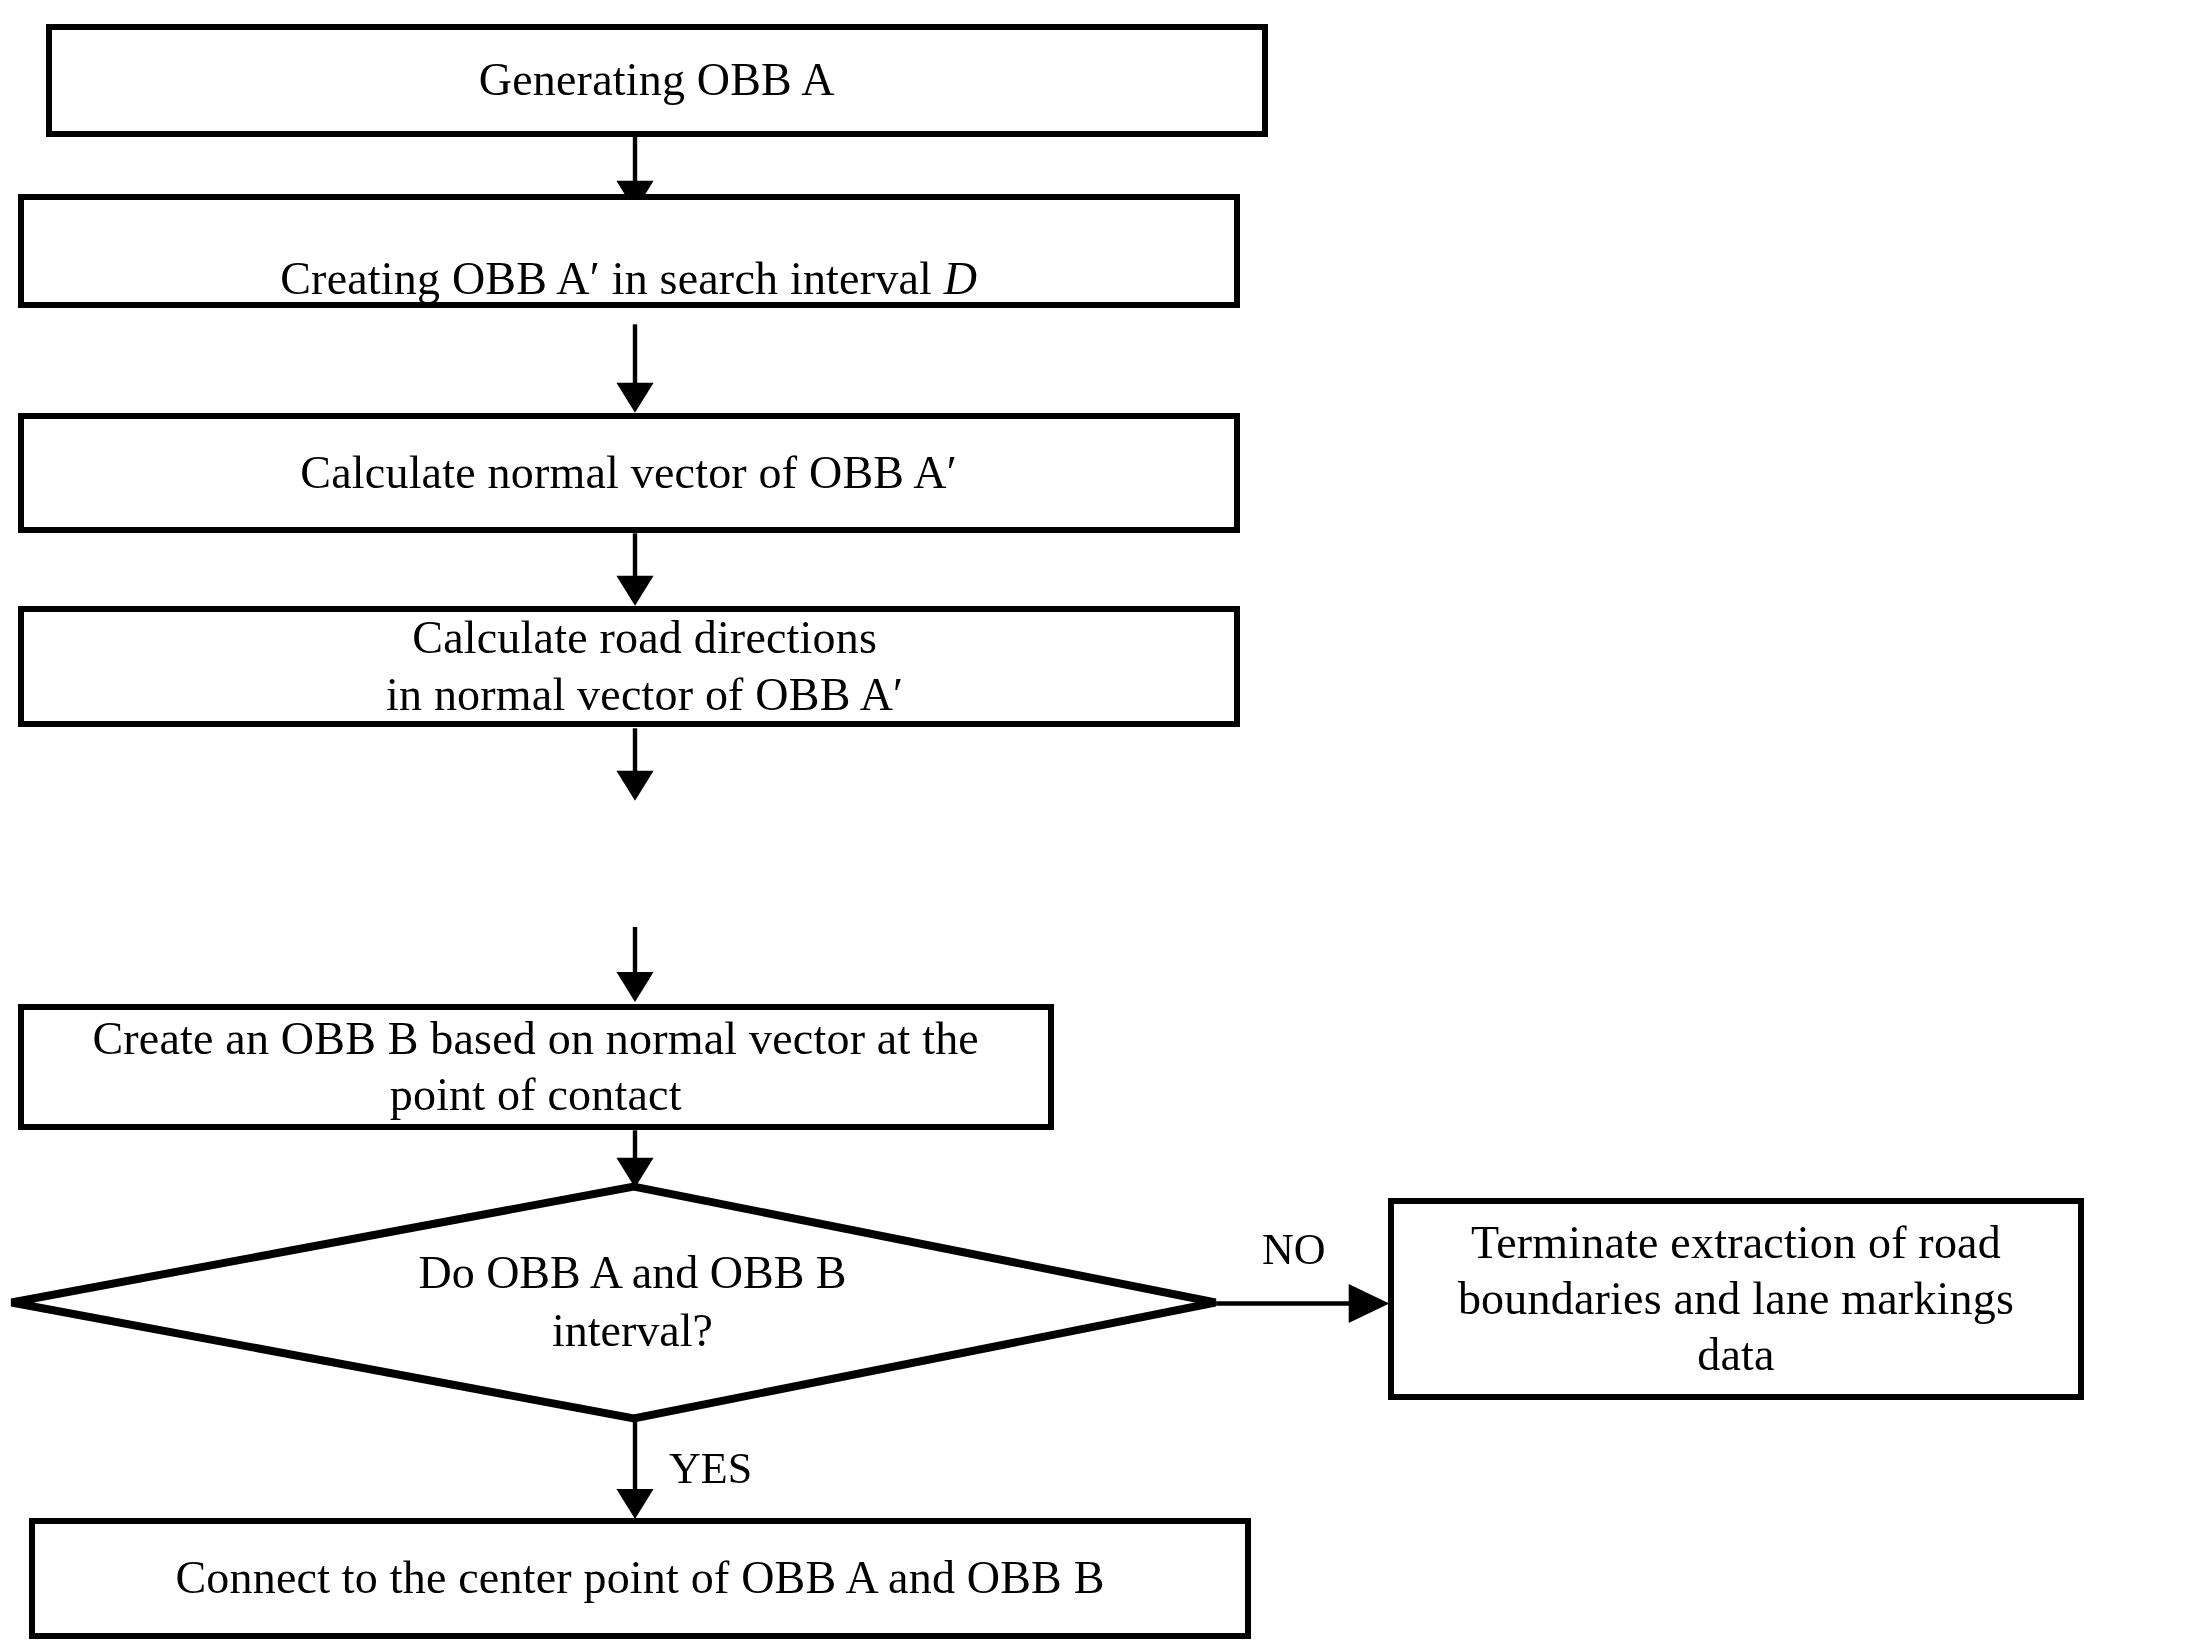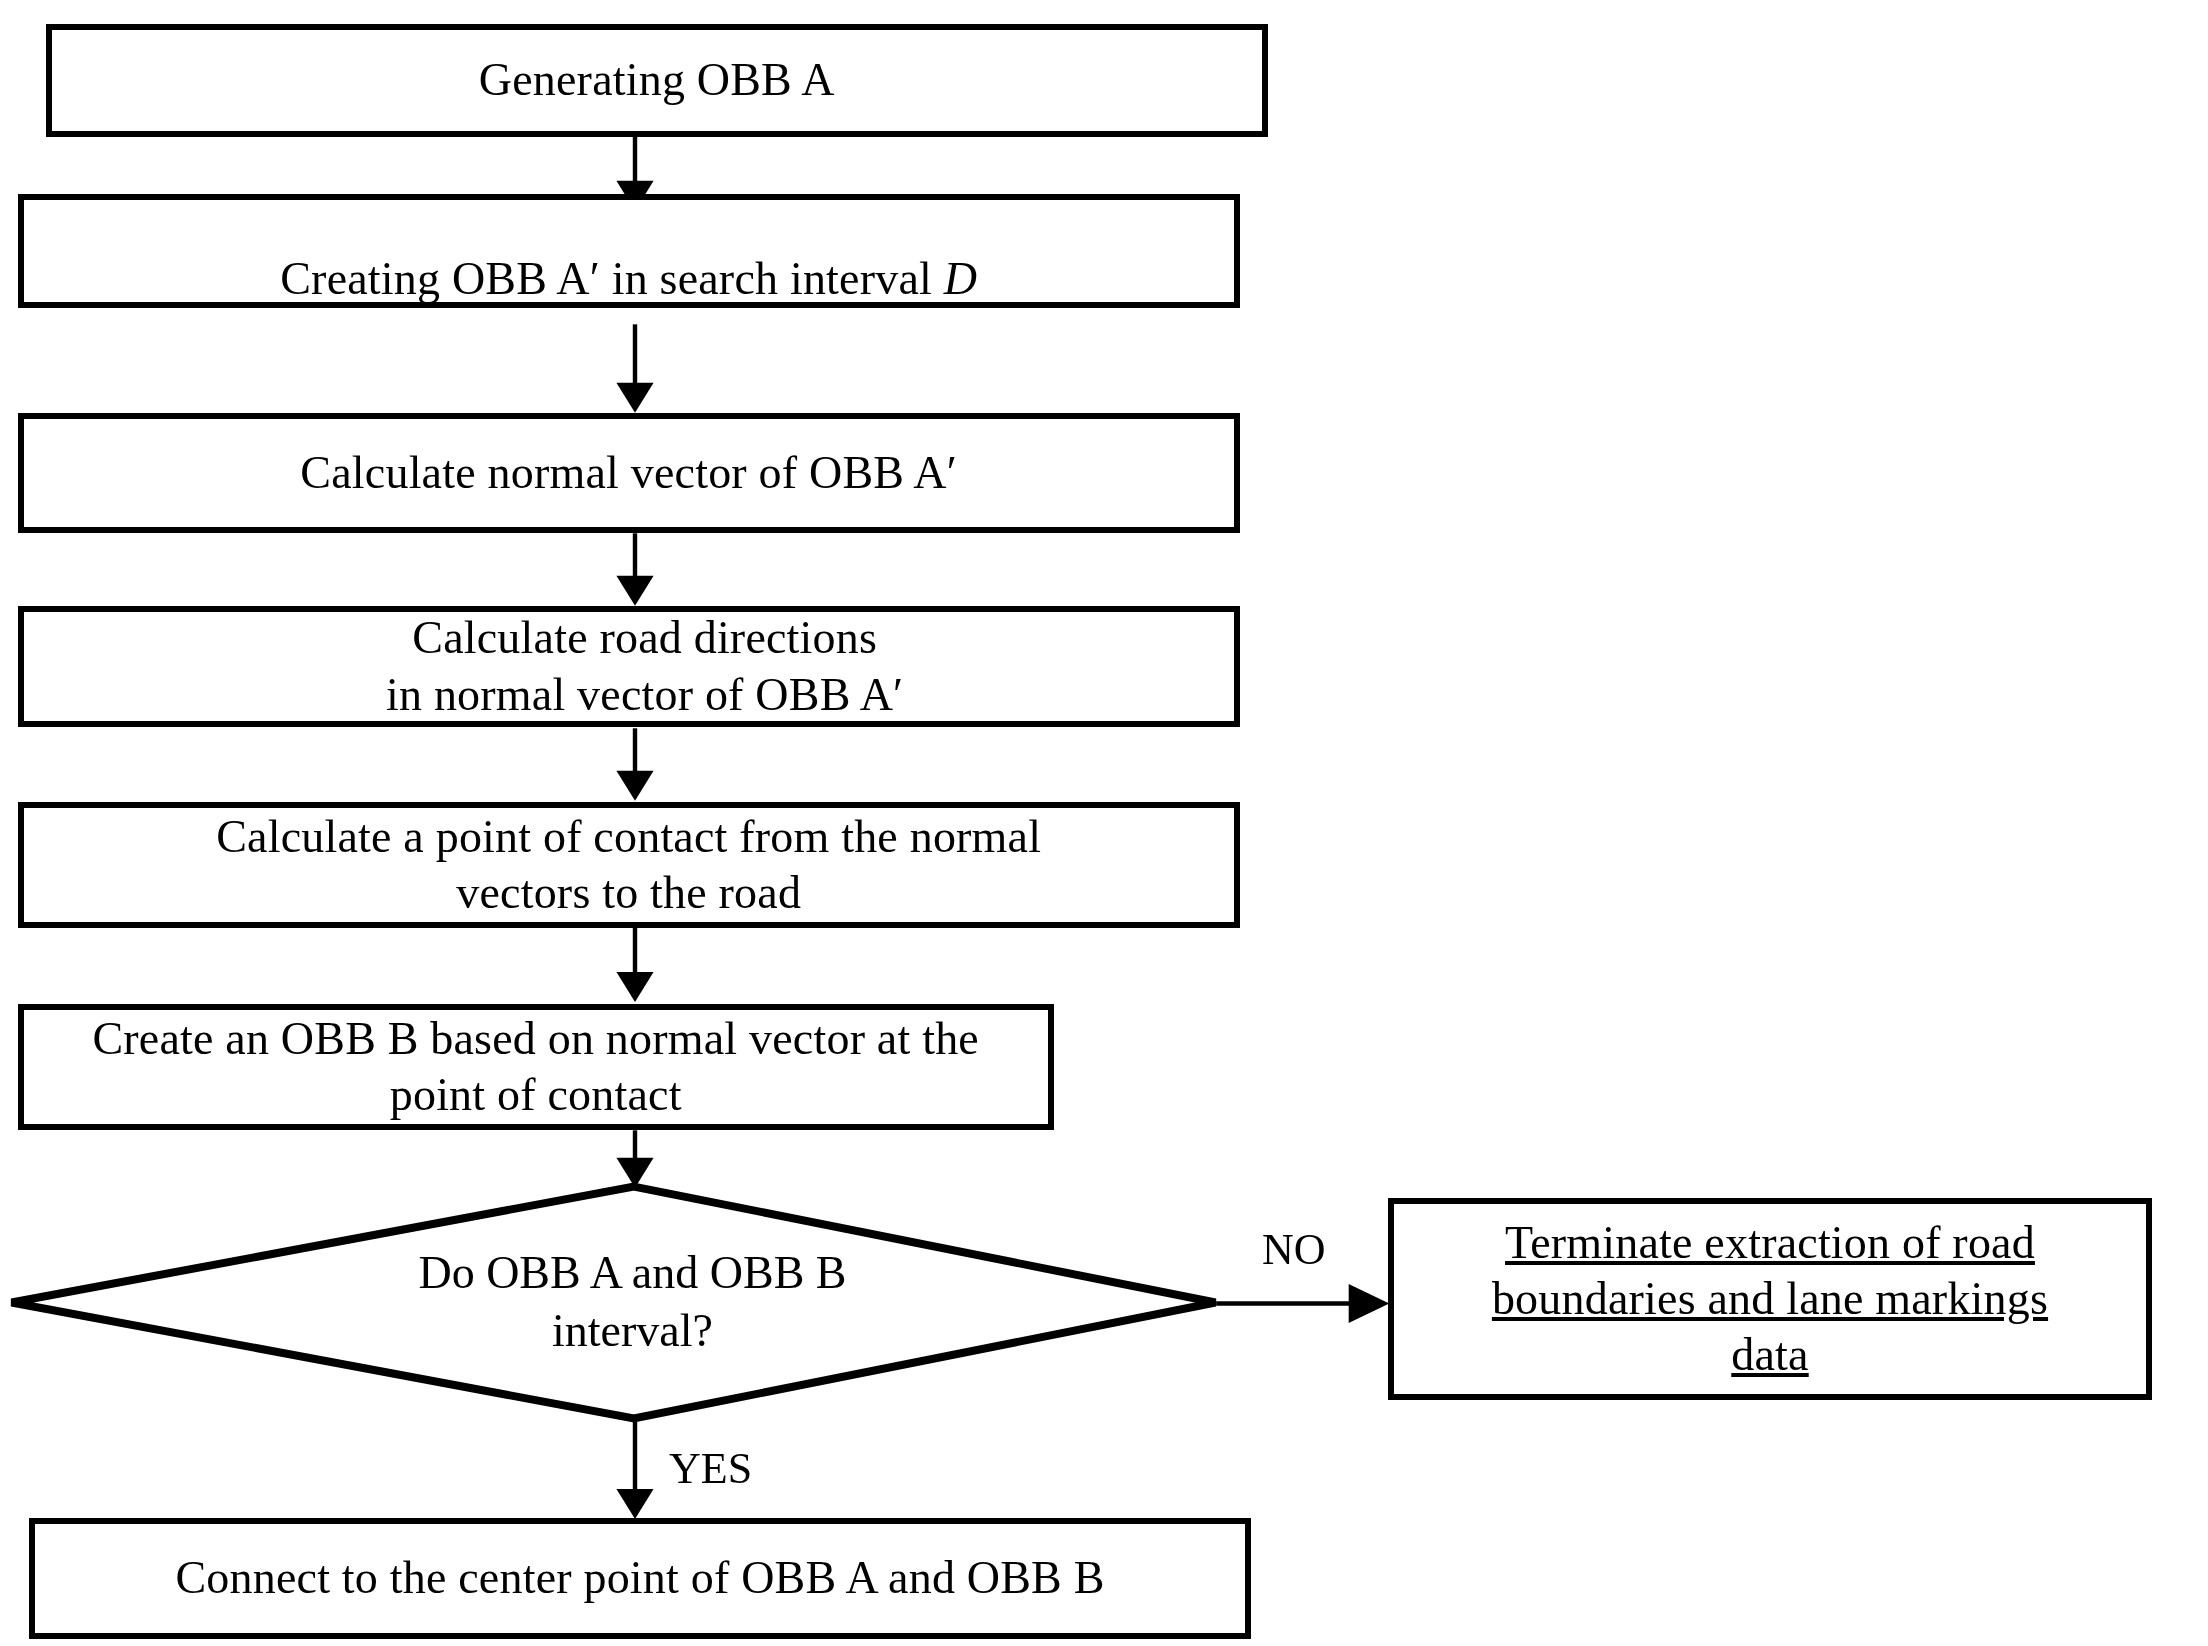--- a/index.html
+++ b/index.html
@@ -120,24 +120,20 @@
   <div class="node-box" style="left:17.7px; top:606px; width:1222px; height:121px;padding-left:32px;">
     <div class="node-label">Calculate road directions
 in normal vector of OBB A′</div>
   </div>
 
   <svg class="conn" style="left:612px; top:728px; width:46px; height:74px;" viewBox="0 0 52 83">
     <line x1="26" y1="0" x2="26" y2="55"></line>
     <polygon class="arrowhead" points="5,48 47,48 26,82"></polygon>
   </svg>
 
-  <div class="node-box" style="left:17.7px; top:802px; width:1222px; height:126px;">
-    <div class="node-label">Calculate a point of contact from the normal
-vectors to the road</div>
-  </div>
 
   <svg class="conn" style="left:612px; top:927px; width:46px; height:76px;" viewBox="0 0 52 86">
     <line x1="26" y1="0" x2="26" y2="58"></line>
     <polygon class="arrowhead" points="5,51 47,51 26,85"></polygon>
   </svg>
 
   <div class="node-box" style="left:17.7px; top:1004px; width:1036px; height:126px;">
     <div class="node-label">Create an OBB B based on normal vector at the
 point of contact</div>
   </div>
@@ -154,21 +150,21 @@
     <div class="diamond-label" style="left:80px; width:1091px;">Do OBB A and OBB B
 interval?</div>
   </div>
 
   <svg class="conn" style="left:1216px; top:1277px; width:177px; height:53px;" viewBox="0 0 200 60">
     <line x1="0" y1="30" x2="160" y2="30"></line>
     <polygon class="arrowhead" points="150,8 150,52 196,30"></polygon>
   </svg>
   <div class="edge-label" style="left:1262px; top:1228px;">NO</div>
 
-  <div class="node-box" style="left:1388px; top:1198px; width:764px; height:202px;text-decoration:underline;">
+  <div class="node-box" style="left:1388px; top:1198px; width:696px; height:202px;">
     <div class="node-label">Terminate extraction of road
 boundaries and lane markings
 data</div>
   </div>
 
   <svg class="conn" style="left:612px; top:1419px; width:46px; height:102px;" viewBox="0 0 52 115">
     <line x1="26" y1="0" x2="26" y2="86"></line>
     <polygon class="arrowhead" points="5,79 47,79 26,113"></polygon>
   </svg>
   <div class="edge-label" style="left:669px; top:1447px;">YES</div>

